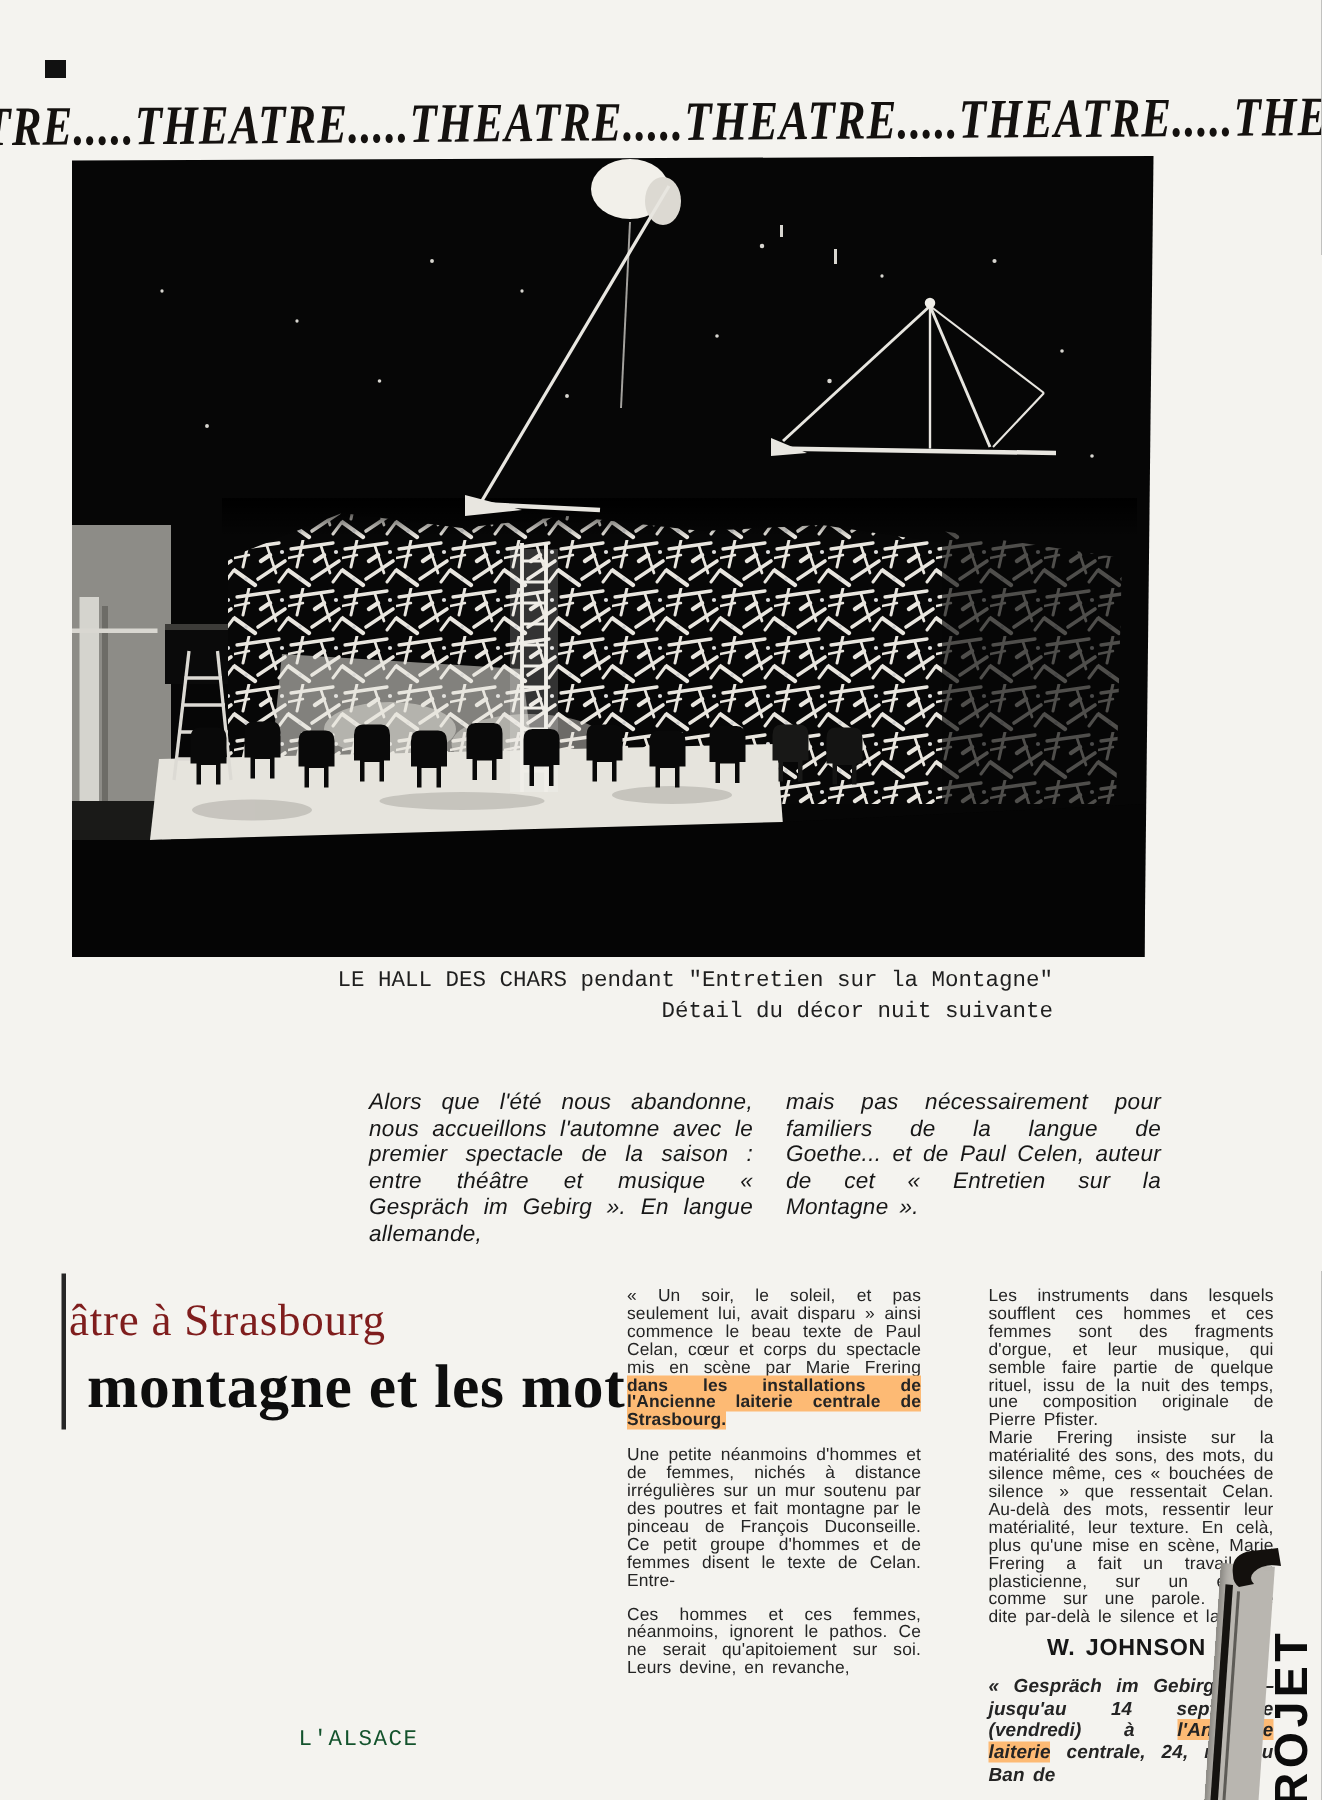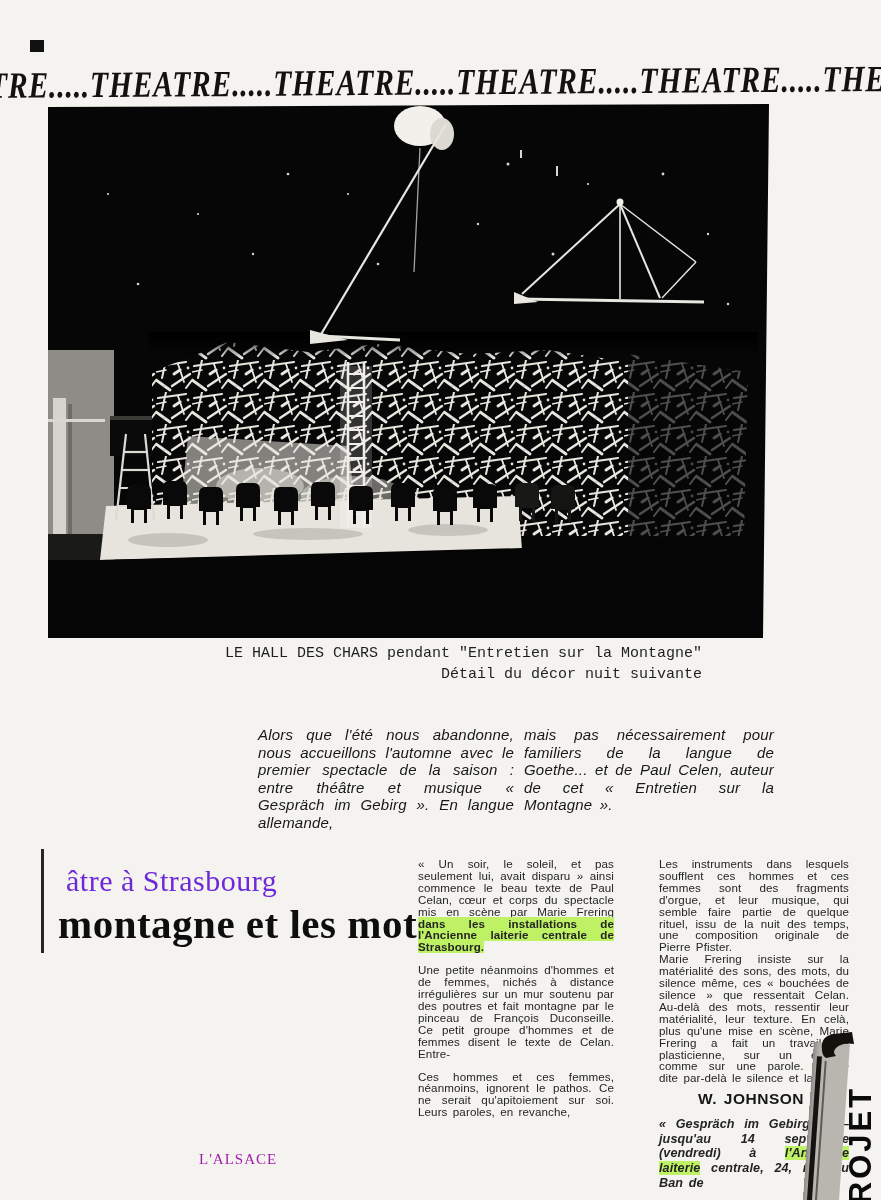--- a/index.html
+++ b/index.html
@@ -23,45 +23,45 @@
   
   .photo { position:absolute; left:48px; top:104px; width:722px; height:534px; }
 
   
   .caption { position:absolute; left:122px; top:643px; width:580px;
     font-family:"Liberation Mono", monospace; font-size:15px; line-height:21px; color:#1f1f1f;text-align:right; }
 
   
   .intro-col { position:absolute; top:726px; font-style:italic; font-size:15px; line-height:17.5px;
     text-align:justify; color:#171717; word-spacing:3px; letter-spacing:0.2px; }
-  .intro-col.c1 { left:258px; width:256px; }
+  .intro-col.c1 { left:246px; width:256px; }
   .intro-col.c2 { left:524px; width:250px; }
 
   
   .kicker { position:absolute; left:46px; top:864px; font-family:"Liberation Serif", serif;
-    font-size:30px; color:#6d28d9; letter-spacing:0.5px;margin-left:20px; }
+    font-size:30px; color:#7f1d1d; letter-spacing:0.5px; }
   .title  { position:absolute; left:58px; top:900px; font-family:"Liberation Serif", serif;
     font-weight:700; font-size:41px; color:#0e0e0e; letter-spacing:0.5px; }
   .head-rule { position:absolute; left:41px; top:849px; width:3px; height:104px; background:#262626; }
 
   
   .col { position:absolute; top:858px; font-size:11.6px; line-height:11.9px;
     text-align:justify; color:#242424; word-spacing:2px; letter-spacing:0.1px; }
   .col.c1 { left:418px; width:196px; }
   .col.c2 { left:659px; width:190px; }
   .col p { margin:0; }
   .col p.gap { margin-bottom:11px; }
-  .hl { background:#bef264; font-weight:700; box-decoration-break:clone; -webkit-box-decoration-break:clone; }
+  .hl { background:#fdba74; font-weight:700; box-decoration-break:clone; -webkit-box-decoration-break:clone; }
   .byline { font-weight:700; font-size:15.5px; text-align:center; padding-right:6px;
     margin:9px 0 12px 0 !important; letter-spacing:0.5px; color:#161616; }
   .eventnote { font-weight:700; font-style:italic; font-size:12.6px; line-height:14.6px; }
 
   
-  .source { position:absolute; left:199px; top:1151px; font-family:Liberation Serif, serif;
-    font-size:15px; letter-spacing:1px; color:#a21caf; }
+  .source { position:absolute; left:199px; top:1151px; font-family:Liberation Mono, monospace;
+    font-size:15px; letter-spacing:1px; color:#14532d; }
 
   
   .side-strip { position:absolute; left:814px; top:1042px; width:36px; height:170px;
     background:#b9b6b0; transform:rotate(4deg); transform-origin:top left;
     box-shadow:inset 6px 0 6px -4px #7d7b76; }
   .side-strip .edge { position:absolute; left:4px; top:14px; width:5px; height:156px; background:#151310; }
   .side-strip .edge2 { position:absolute; left:12px; top:18px; width:2px; height:150px; background:#5d5b56; }
   .side-hook { position:absolute; left:812px; top:1028px; }
   .side-vertical {
     position:absolute; left:794px; top:1128px; width:132px; height:34px;
@@ -234,21 +234,21 @@
   <div class="intro-col c1">Alors que l'été nous abandonne, nous accueillons l'automne avec le premier spectacle de la saison : entre théâtre et musique « Gespräch im Gebirg ». En langue allemande,</div>
   <div class="intro-col c2">mais pas nécessairement pour familiers de la langue de Goethe... et de Paul Celen, auteur de cet « Entretien sur la Montagne ».</div>
 
   <div class="head-rule"></div>
   <div class="kicker">âtre à Strasbourg</div>
   <div class="title">montagne et les mots</div>
 
   <div class="col c1">
     <p class="gap"><span>« Un soir, le soleil, et pas seulement lui, avait disparu » ainsi commence le beau texte de Paul Celan, cœur et corps du spectacle mis en scène par Marie Frering </span><span class="hl">dans les installations de l'Ancienne laiterie centrale de Strasbourg.</span></p>
     <p class="gap">Une petite néanmoins d'hommes et de femmes, nichés à distance irrégulières sur un mur soutenu par des poutres et fait montagne par le pinceau de François Duconseille. Ce petit groupe d'hommes et de femmes disent le texte de Celan. Entre-</p>
-    <p>Ces hommes et ces femmes, néanmoins, ignorent le pathos. Ce ne serait qu'apitoiement sur soi. Leurs paroles, en revanche,</p>
+    <p>Ces hommes et ces femmes, néanmoins, ignorent le pathos. Ce ne serait qu'apitoiement sur soi. Leurs devine, en revanche,</p>
   </div>
 
   <div class="col c2">
     <p>Les instruments dans lesquels soufflent ces hommes et ces femmes sont des fragments d'orgue, et leur musique, qui semble faire partie de quelque rituel, issu de la nuit des temps, une composition originale de Pierre Pfister.</p>
     <p>Marie Frering insiste sur la matérialité des sons, des mots, du silence même, ces « bouchées de silence » que ressentait Celan. Au-delà des mots, ressentir leur matérialité, leur texture. En celà, plus qu'une mise en scène, Marie Frering a fait un travail de plasticienne, sur un espace comme sur une parole. Parole dite par-delà le silence et la nuit.</p>
     <p class="byline">W. JOHNSON</p>
     <p class="eventnote"><span>« Gespräch im Gebirg » — jusqu'au 14 septembre (vendredi) à </span><span class="hl">l'Ancienne laiterie</span><span> centrale, 24, rue du Ban de</span></p>
   </div>
 
   <div class="source">L'ALSACE</div>

